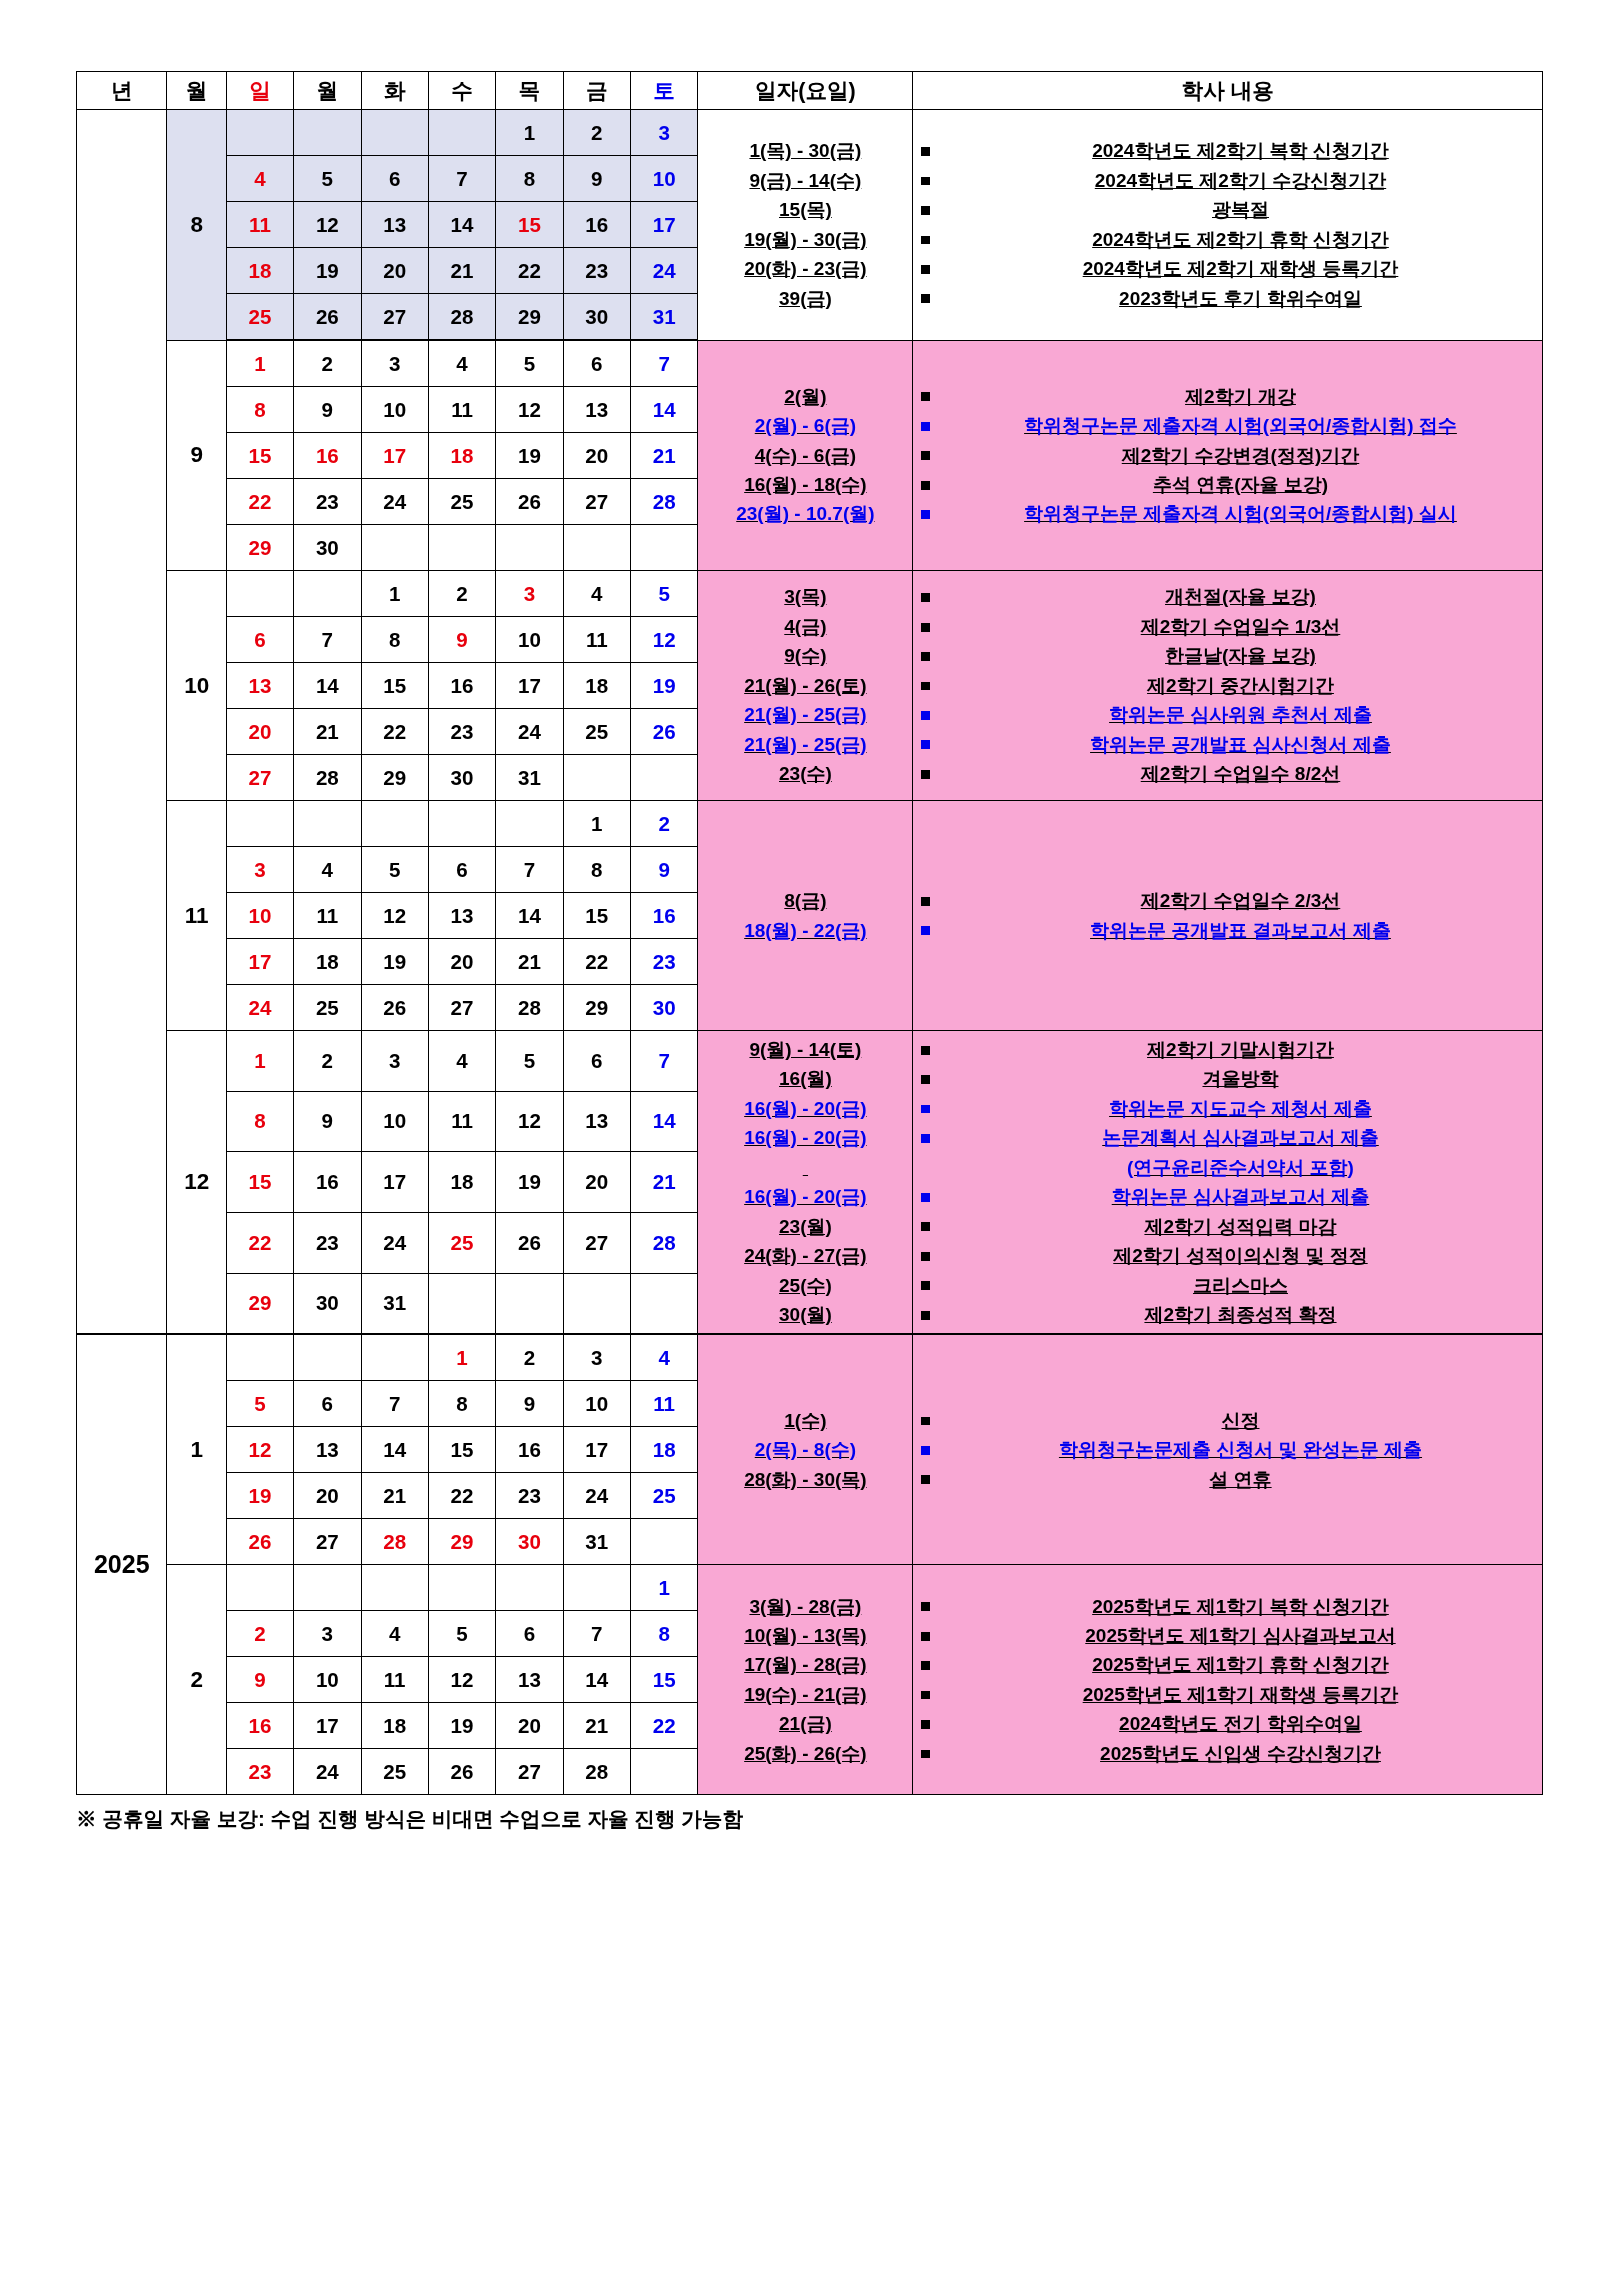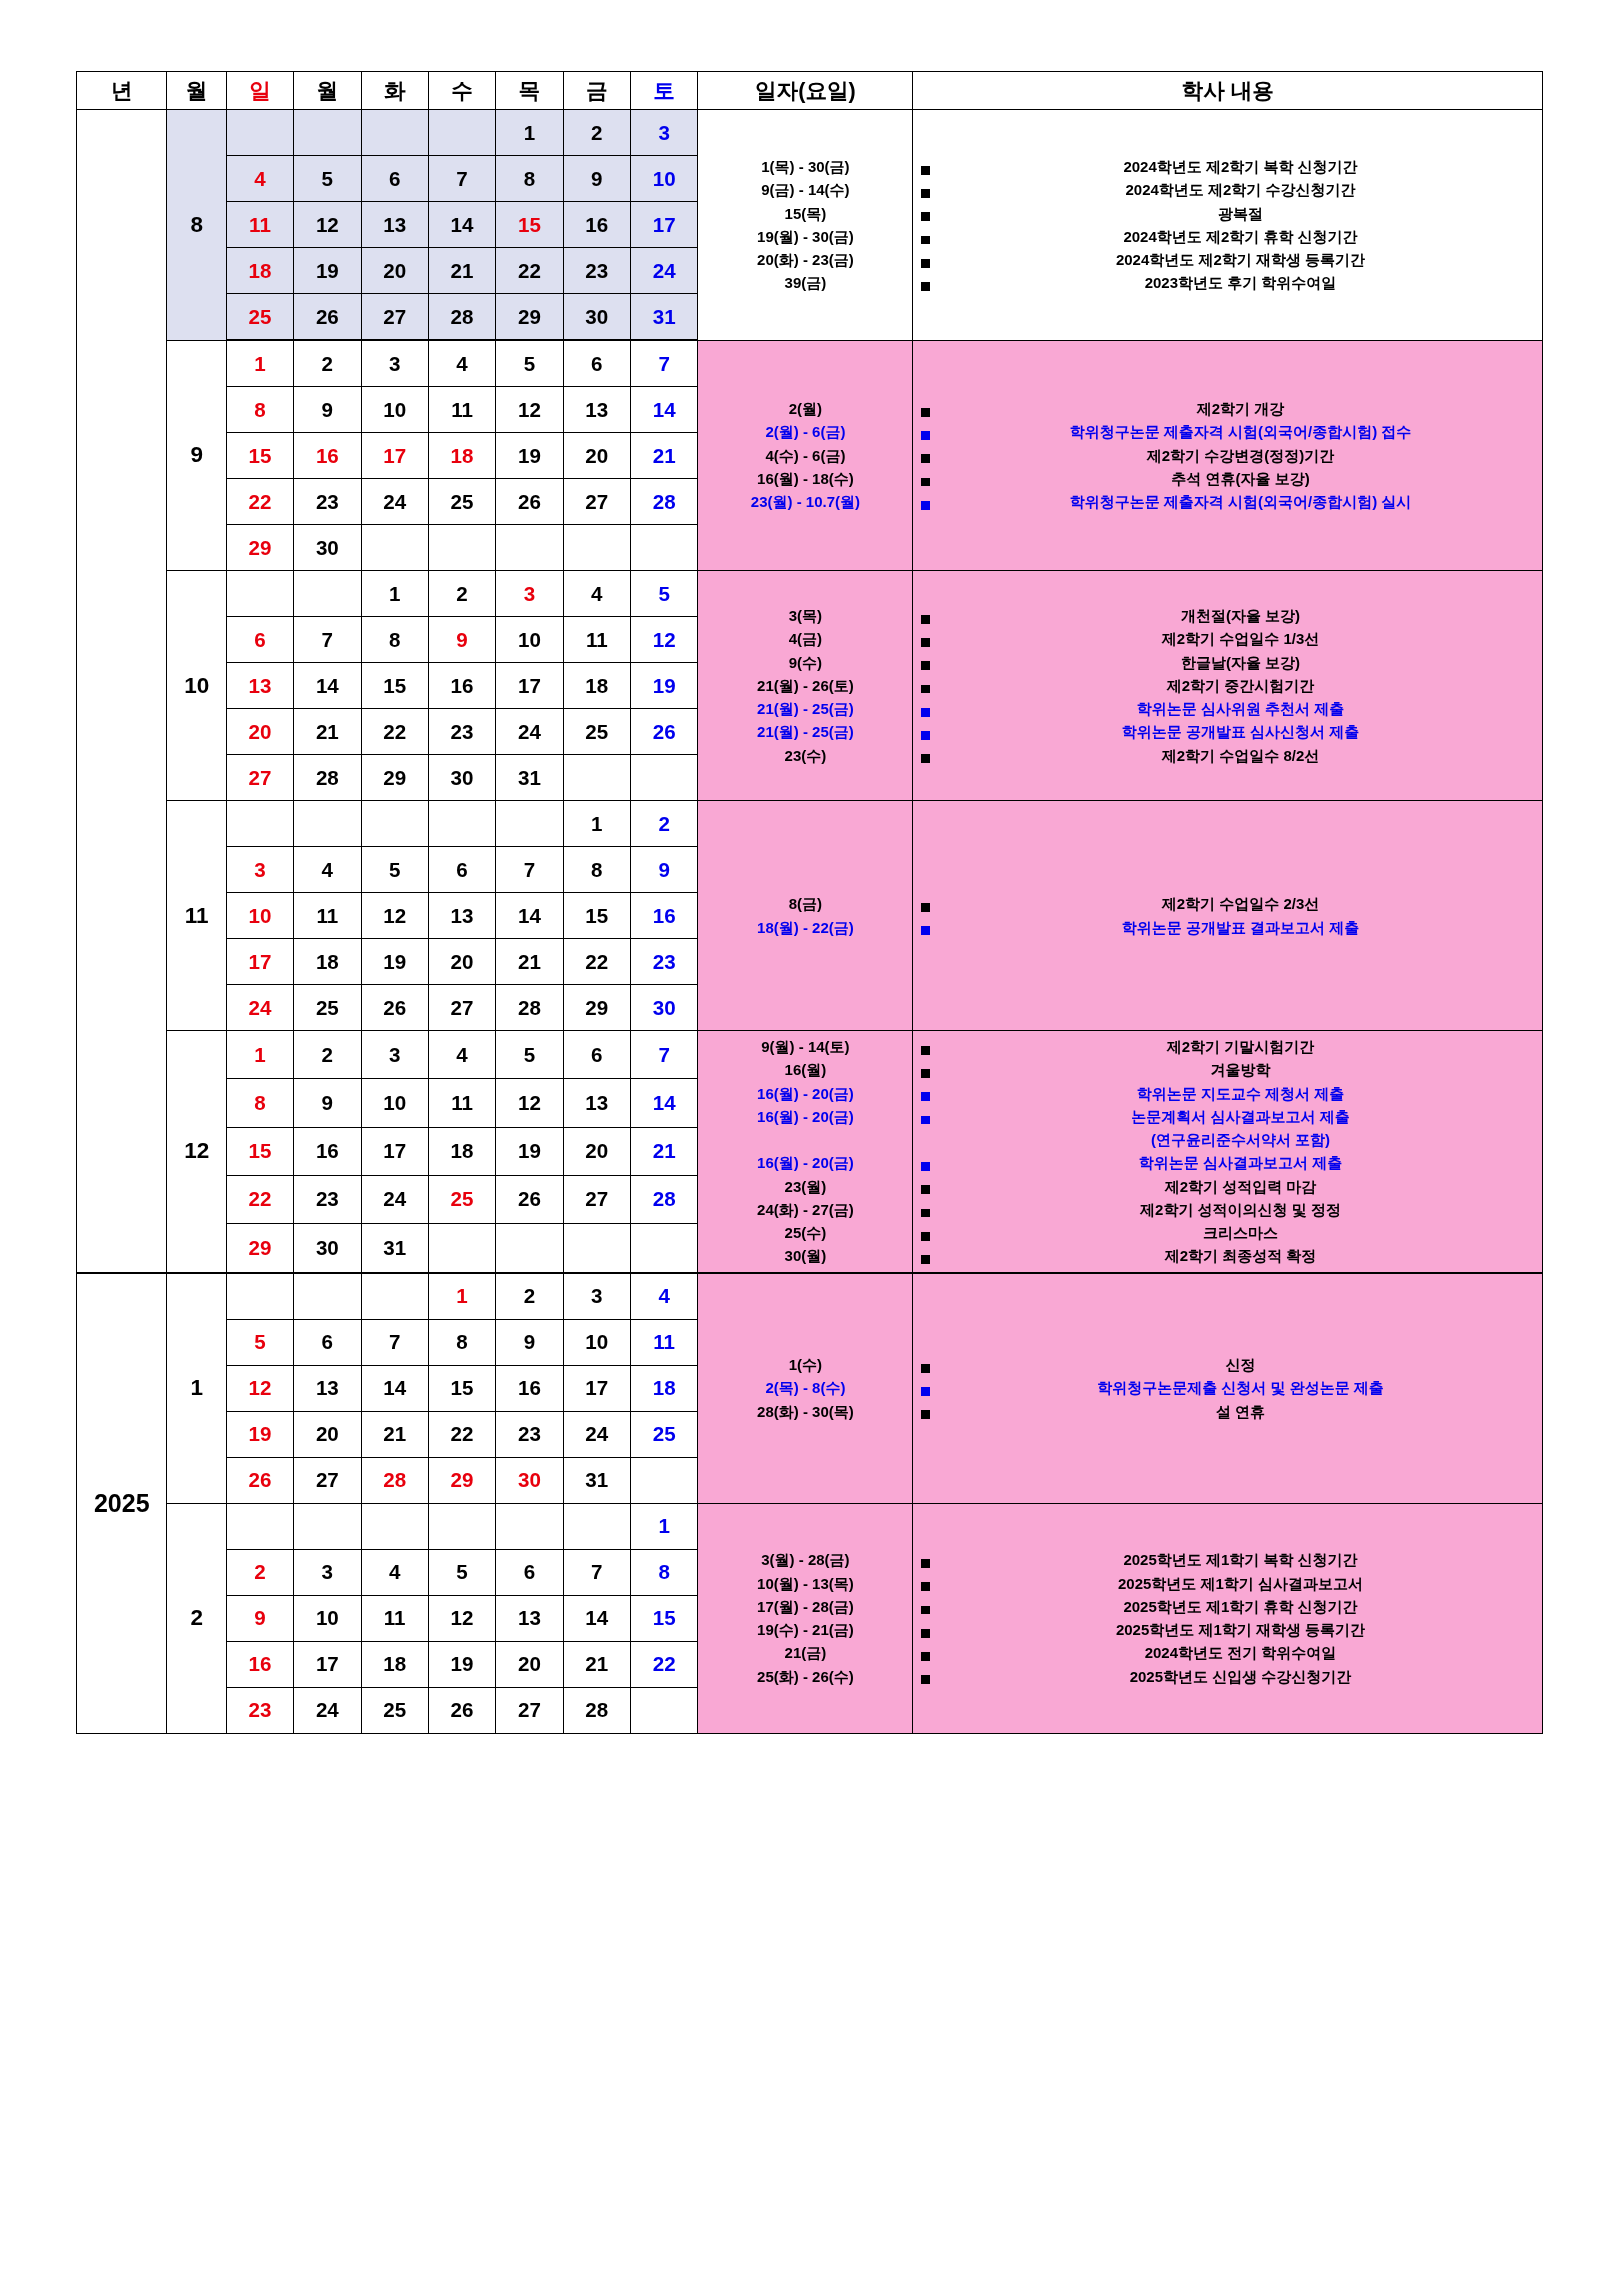--- a/index.html
+++ b/index.html
@@ -68,21 +68,22 @@
   tr.aug td.d, tr.aug td.month-cell {
     background: #dde0f0;
   }
   tr.aug td.month-cell { background: #dde0f0; }
 
   
   td.datecol, td.desccol {
     vertical-align: middle;
     text-align: center;
     padding: 5.9px 3.9px;
-    font-size: 15px;
+    font-size: 19px;
+    text-decoration: underline;
   }
   td.desccol {
     text-align: left;
     padding-left: 25.5px;
   }
   td.datecol.yellow, td.desccol.yellow {
     background: #f9a8d4;
   }
   td.datecol.white, td.desccol.white {
     background: #ffffff;
@@ -604,14 +605,15 @@
           <td class="d black">24</td>
           <td class="d black">25</td>
           <td class="d black">26</td>
           <td class="d black">27</td>
           <td class="d black">28</td>
           <td class="d empty"></td>
         </tr>
       </tbody>
   </table>
 
+  <div class="footnote">※ 공휴일 자율 보강: 수업 진행 방식은 비대면 수업으로 자율 진행 가능함</div>
 </div>
 
 
 </body></html>

